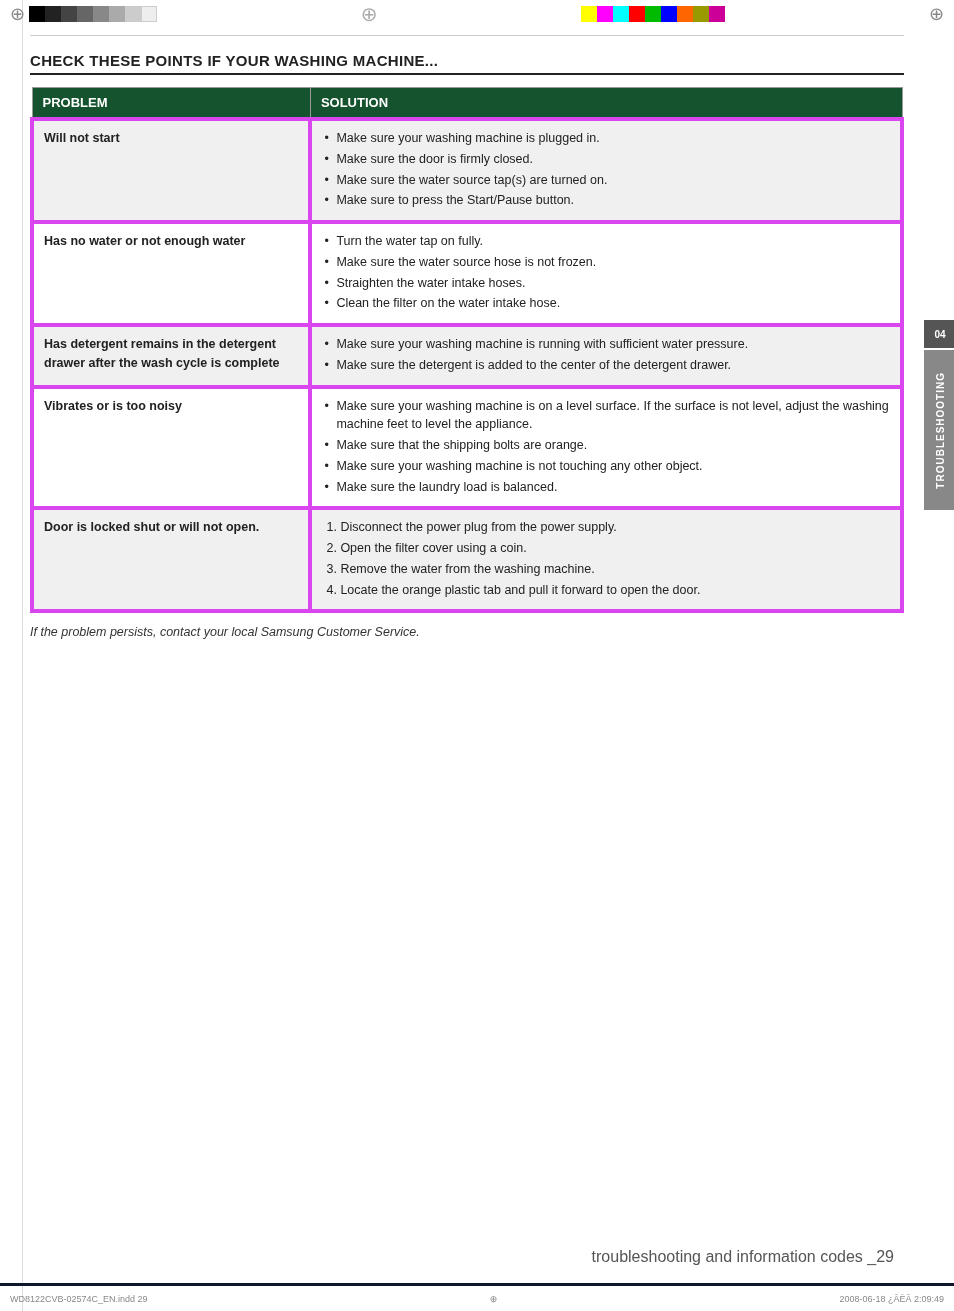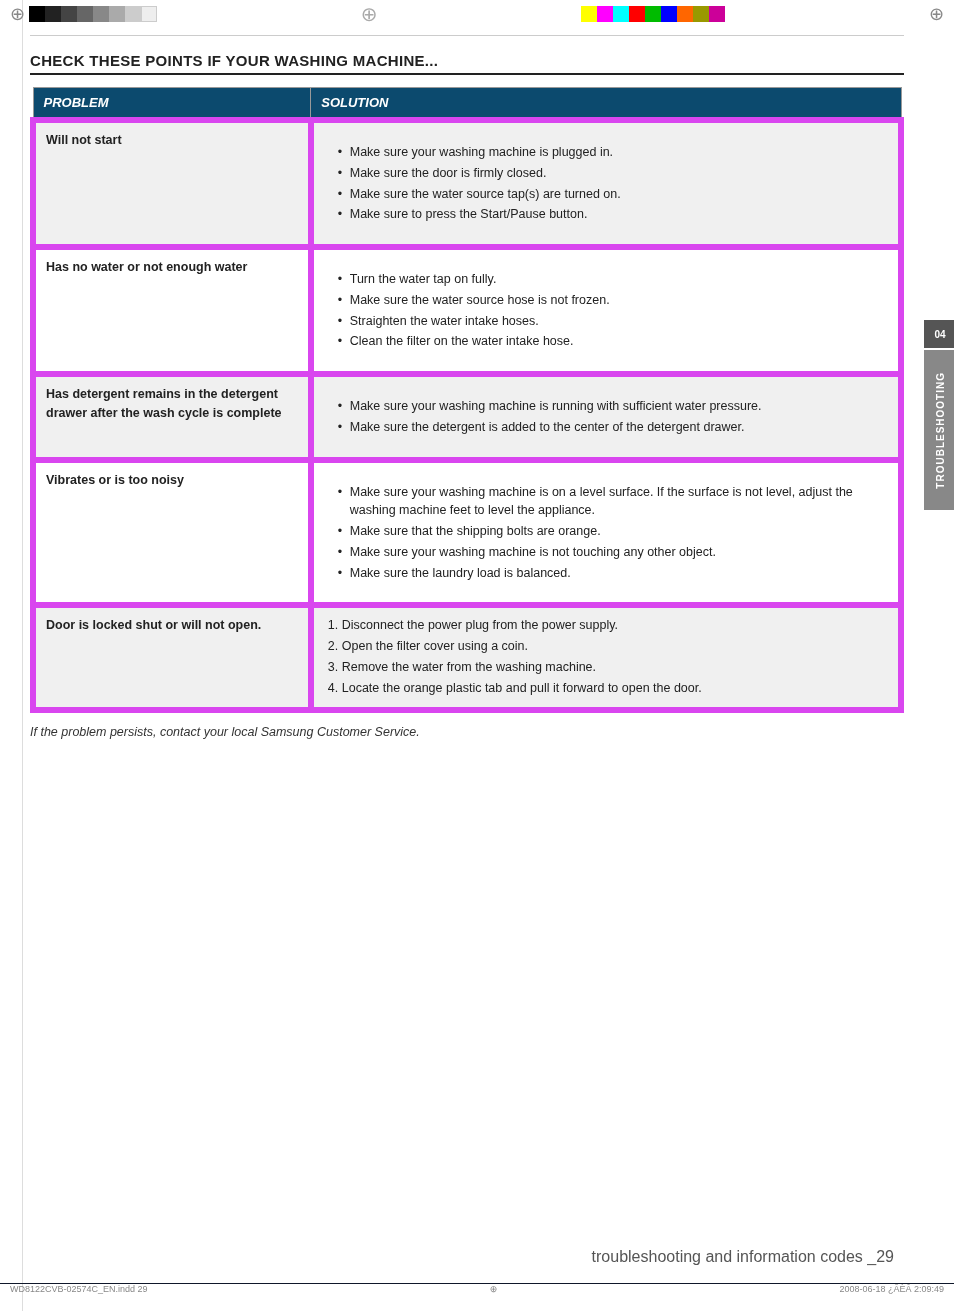--- a/index.html
+++ b/index.html
@@ -95,34 +95,33 @@
 
     
     .trouble-table {
       width: 100%;
       border-collapse: collapse;
       margin-top: 0;
       font-size: 12.5px;
     }
 
     .trouble-table th {
-      background: #0c4a6e;
+      background: #14532d;
       color: #fff;
       font-weight: bold;
       padding: 7px 10px;
       text-align: left;
       font-size: 13px;
       border: 1px solid #999;
-      font-style: italic;
     }
 
     .trouble-table td {
       vertical-align: top;
       padding: 8px 10px;
-      border: 6px solid #d946ef;
+      border: 4px solid #d946ef;
       line-height: 1.5;
     }
 
     .trouble-table tr:nth-child(odd) td {
       background: #f0f0f0;
     }
 
     .trouble-table tr:nth-child(even) td {
       background: #ffffff;
     }
@@ -133,21 +132,21 @@
       font-size: 12.5px;
     }
 
     .solution-cell {
       width: 68%;
     }
 
     .solution-cell ul {
       list-style: none;
       padding: 0;
-      margin: 12px;
+      margin: 0;
     }
 
     .solution-cell ul li {
       padding-left: 14px;
       position: relative;
       margin-bottom: 2px;
     }
 
     .solution-cell ul li::before {
       content: "•";
@@ -172,26 +171,26 @@
     }
 
     
     .bottom-bar {
       position: absolute;
       bottom: 0;
       left: 0;
       right: 0;
       height: 28px;
       display: flex;
-      align-items: flex-start;
+      align-items: center;
       justify-content: space-between;
       padding: 0 10px;
       font-size: 9px;
       color: #888;
-      border-top: 1px solid #0f172a;
+      border-top: 3px solid #0f172a;
     }
 
     .page-number-text {
       position: absolute;
       right: 60px;
       bottom: 45px;
       font-size: 16px;
       color: #555;
     }
 

